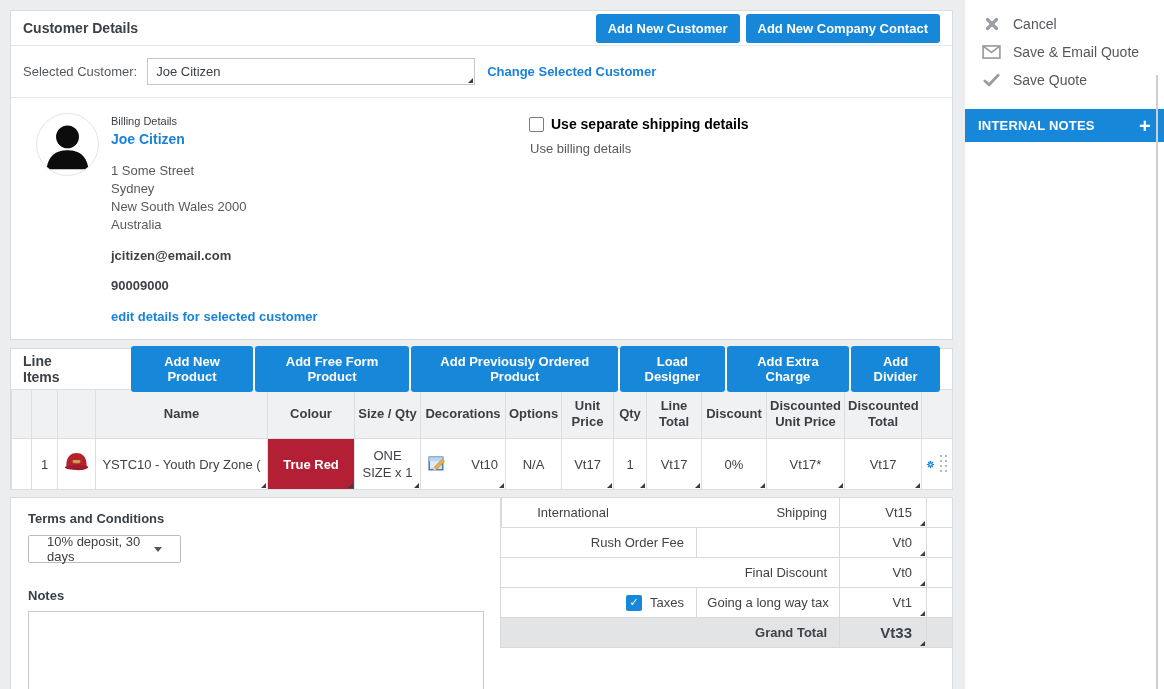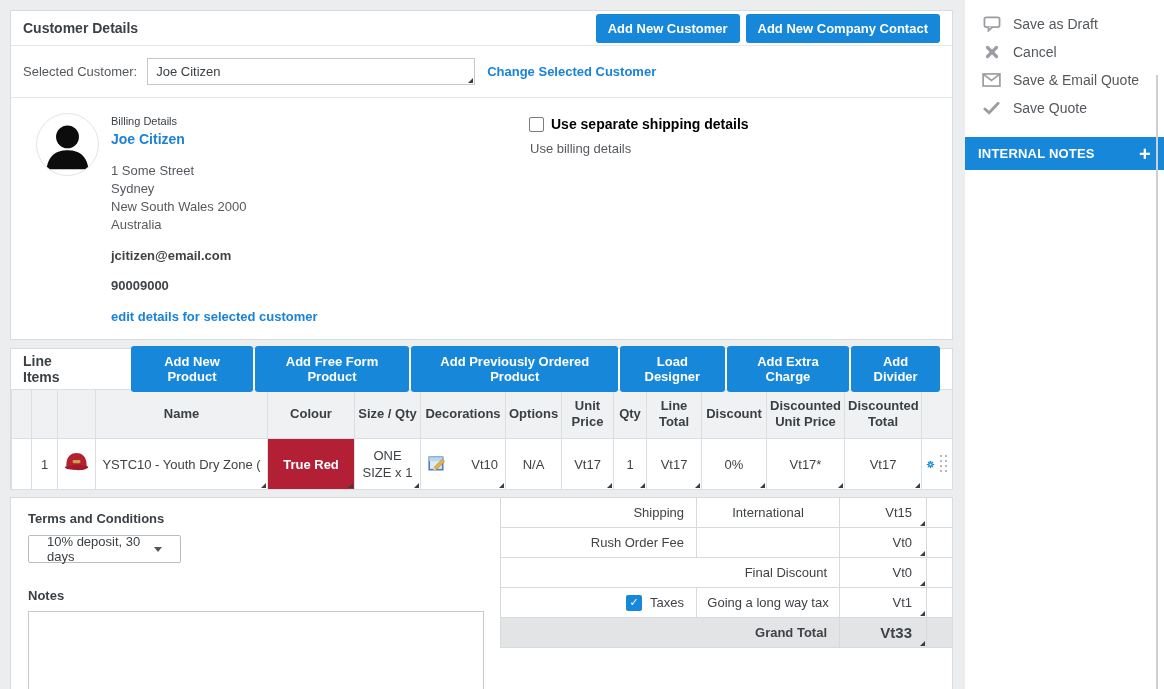--- a/index.html
+++ b/index.html
@@ -294,22 +294,22 @@
         <span class="caret"></span>
       </div>
       <div class="sec-label notes-label">Notes</div>
       <div class="notes-area">
         
       </div>
     </div>
 
     <div class="totals">
       <div class="t-row">
+        <div class="t-cell c w143 bl">International</div>
         <div class="t-cell r w195 pad-r">Shipping</div>
-        <div class="t-cell c w143 bl">International</div>
         <div class="t-cell amount w87 bl ed">Vt15</div>
         <div class="t-cell w26 bl"></div>
       </div>
       <div class="t-row">
         <div class="t-cell r w195 pad-r">Rush Order Fee</div>
         <div class="t-cell w143 bl"></div>
         <div class="t-cell amount w87 bl ed">Vt0</div>
         <div class="t-cell w26 bl"></div>
       </div>
       <div class="t-row">
@@ -330,29 +330,20 @@
         <div class="t-cell r bold w338 pad-r">Grand Total</div>
         <div class="t-cell amount bold grand-amount w87 bl ed">Vt33</div>
         <div class="t-cell w26 bl"></div>
       </div>
     </div>
   </section>
 </div>
 
 <aside class="sidebar">
   <ul class="side-actions">
-    <li>
-      <span class="ico">
-        <svg width="18" height="16" viewBox="0 0 20 18" fill="none" stroke="#9a9ea2" stroke-width="2">
-          <rect x="1.5" y="1.5" width="17" height="11" rx="2"></rect>
-          <path d="M6 12.5 L6 16.5 L10.5 12.5" fill="#fff"></path>
-        </svg>
-      </span>
-      <span class="lbl">Save as Draft</span>
-    </li>
     <li>
       <span class="ico">
         <svg width="14" height="14" viewBox="0 0 14 14" stroke="#9a9ea2" stroke-width="3.2" stroke-linecap="round">
           <path d="M2.5 2.5 L11.5 11.5 M11.5 2.5 L2.5 11.5"></path>
         </svg>
       </span>
       <span class="lbl">Cancel</span>
     </li>
     <li>
       <span class="ico">

